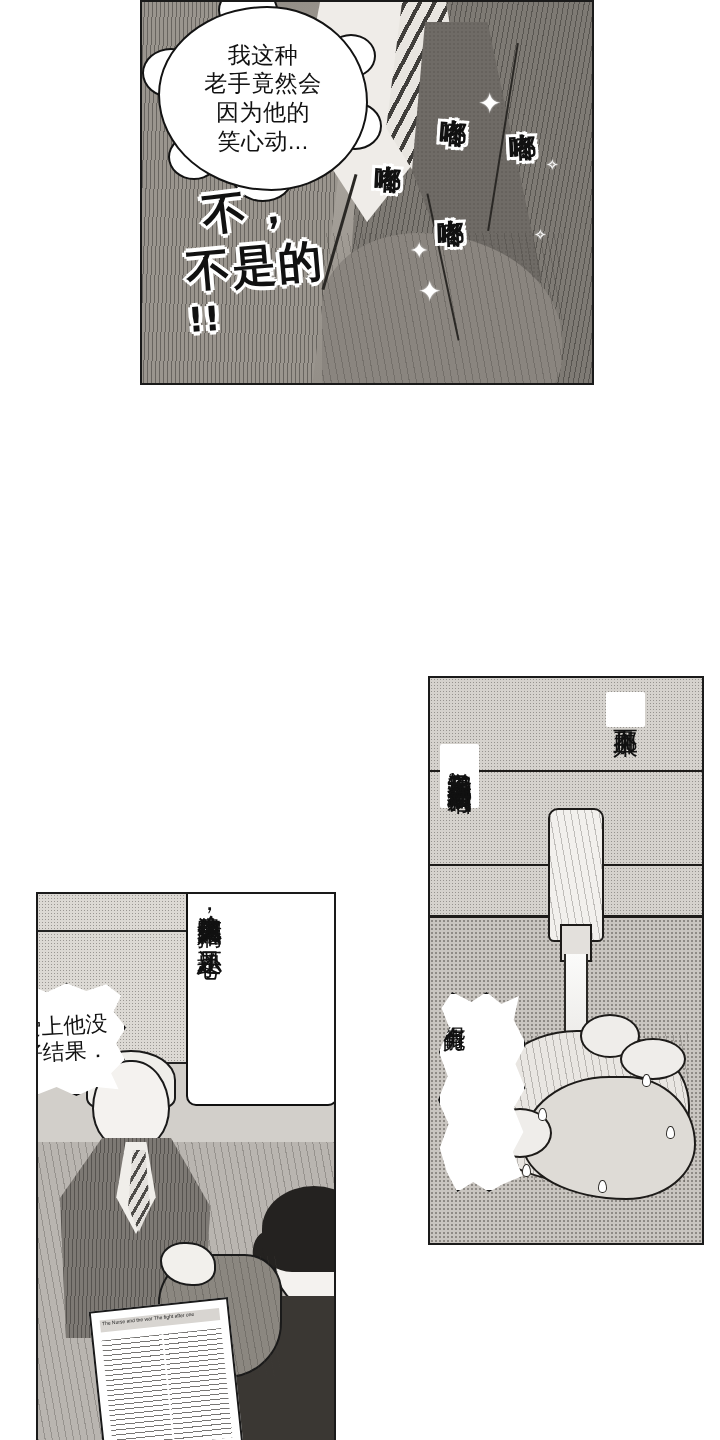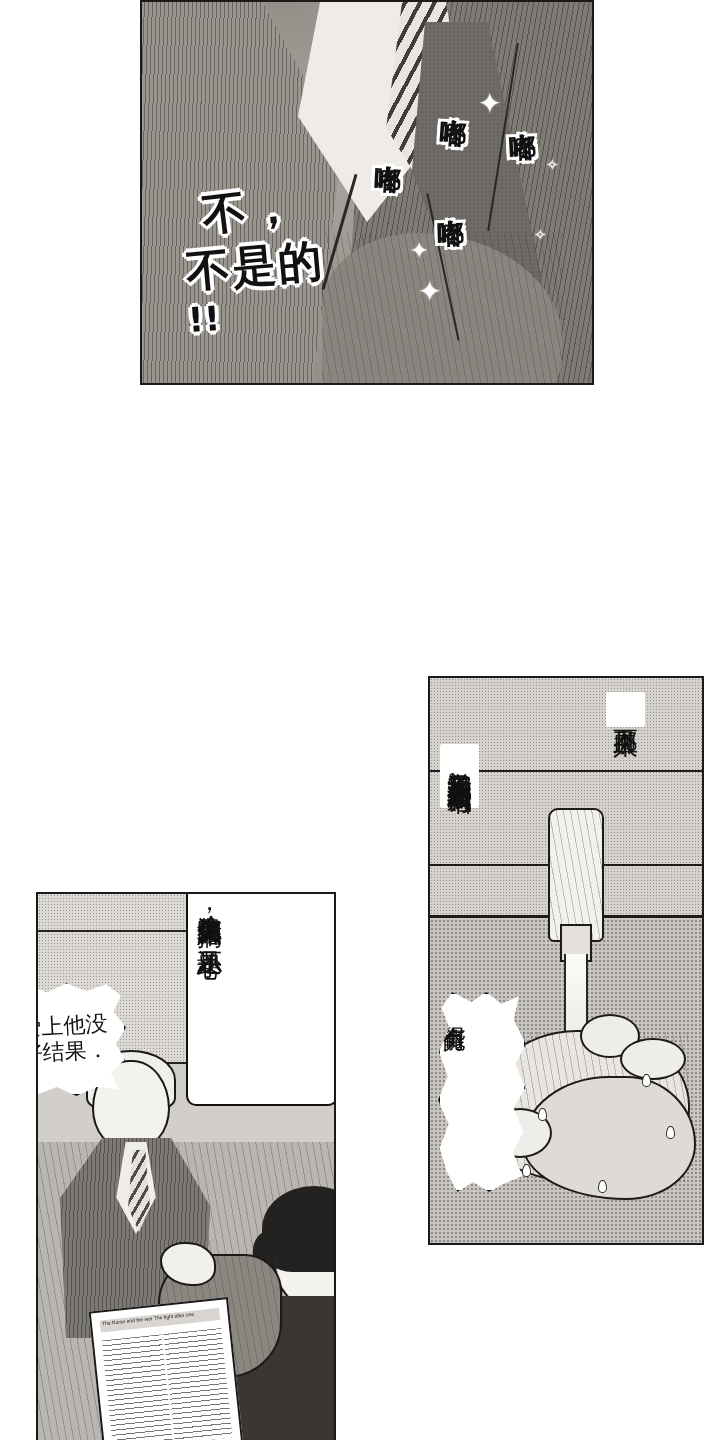--- a/index.html
+++ b/index.html
@@ -536,20 +536,36 @@
     <div class="p1-fold-a"></div>
     <div class="p1-fold-b"></div>
     <div class="p1-fold-c"></div>
 
     <span class="sparkle s3" style="left:336px; top:88px;">✦</span>
     <span class="sparkle s2" style="left:404px; top:156px;">✧</span>
     <span class="sparkle" style="left:268px; top:238px;">✦</span>
     <span class="sparkle s2" style="left:392px; top:226px;">✧</span>
     <span class="sparkle s3" style="left:276px; top:276px;">✦</span>
 
+    <div class="thought">
+      <div class="bump b1"></div>
+      <div class="bump b2"></div>
+      <div class="bump b3"></div>
+      <div class="bump b4"></div>
+      <div class="bump b5"></div>
+      <div class="bump b6"></div>
+      <div class="cloud"></div>
+      <div class="mask"></div>
+      <div class="thought-text">
+        <span>我这种</span>
+        <span>老手竟然会</span>
+        <span>因为他的</span>
+        <span>笑心动...</span>
+      </div>
+    </div>
 
     <div class="shout" id="shout-bu">不，</div>
     <div class="shout" id="shout-bushi">不是的</div>
     <div class="shout" id="shout-excl">!!</div>
 
     <div class="sfx" id="sfx-1">嘟咚</div>
     <div class="sfx" id="sfx-2">嘟咚</div>
     <div class="sfx" id="sfx-3">嘟咚</div>
     <div class="sfx" id="sfx-4">嘟咚</div>
   </div>

